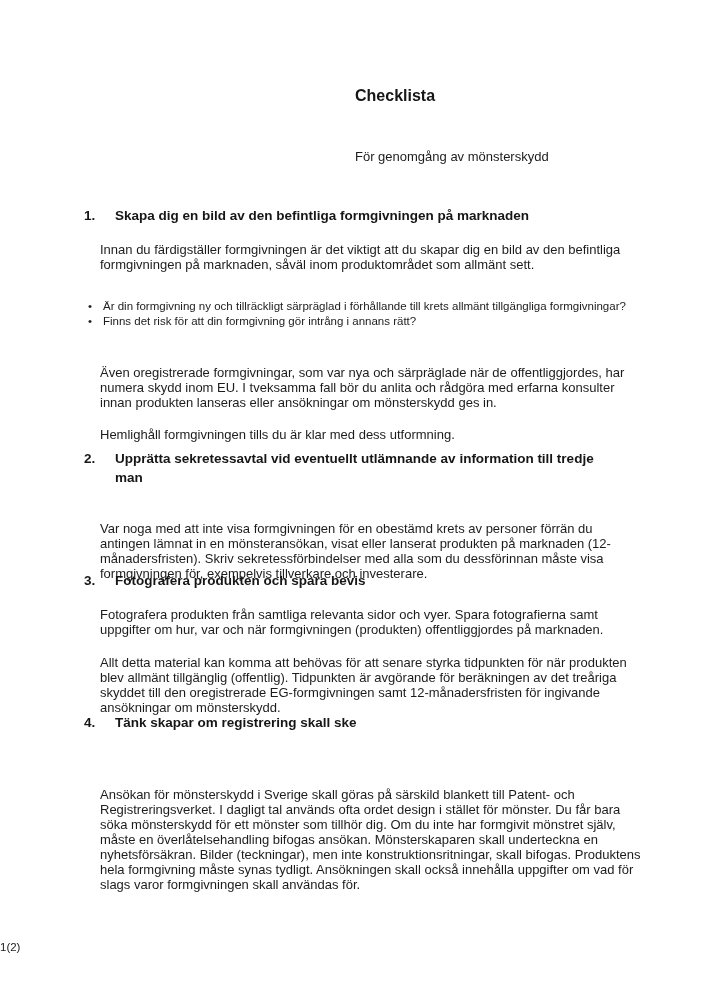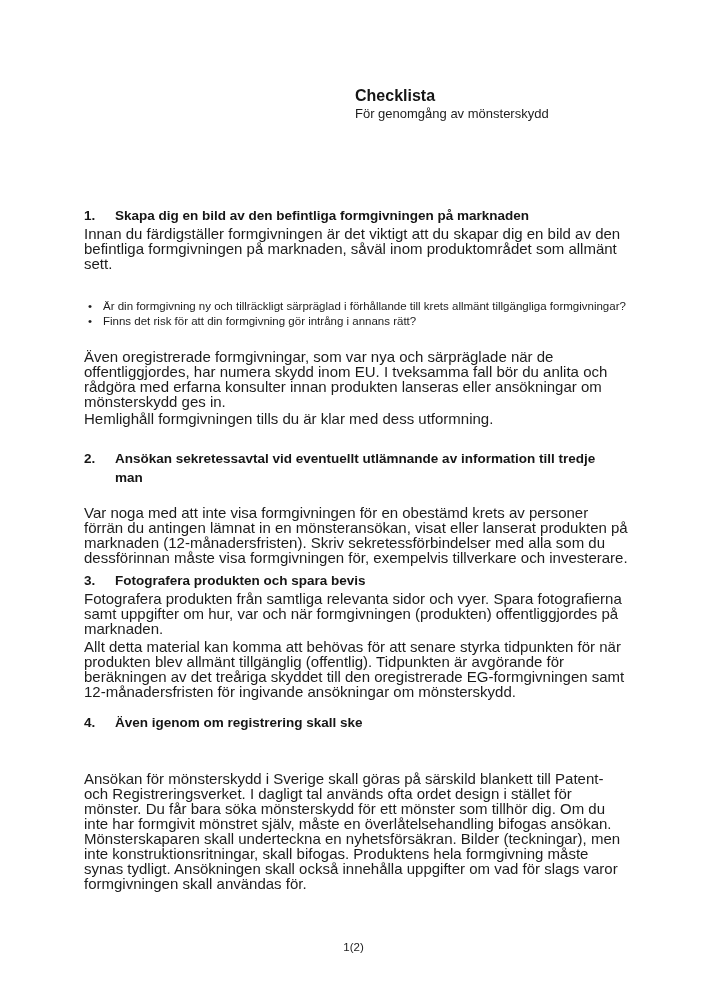--- a/index.html
+++ b/index.html
@@ -24,20 +24,21 @@
   .doc-title {
     font-size: 16px;
     font-weight: bold;
     line-height: 20px;
     color: #161616;
   }
   .doc-subtitle {
     font-size: 13px;
     line-height: 16px;
     color: #1c1c1c;
+    margin-top: 43px;
   }
   .h {
     position: absolute;
     left: 84px;
     display: flex;
     font-weight: bold;
     font-size: 13.5px;
     line-height: 19px;
     color: #161616;
   }
@@ -45,22 +46,22 @@
     flex: none;
     width: 31px;
   }
   .h .ht {
     max-width: 505px;
   }
   .p {
     position: absolute;
     left: 84px;
     width: 546px;
-    margin: 0;
-    font-size: 15px;
+    margin: 16px;
+    font-size: 13px;
     line-height: 15px;
     color: #1c1c1c;
   }
   ul.bullets {
     position: absolute;
     left: 84px;
     width: 546px;
     margin: 0;
     padding: 0;
     list-style: none;
@@ -74,21 +75,20 @@
   ul.bullets .dot {
     flex: none;
     width: 15px;
     padding-left: 4px;
   }
   .page-num {
     position: absolute;
     left: 0;
     top: 940px;
     width: 707px;
-    text-align: center;
     font-size: 11.5px;
     line-height: 15px;
     color: #1c1c1c;
   }
 </style>
 </head>
 <body>
 
 <div class="page">
 
@@ -110,32 +110,32 @@
     <li>
       <span class="dot">•</span>
       <span>Finns det risk för att din formgivning gör intrång i annans rätt?</span>
     </li>
   </ul>
   <p class="p" style="top:349px">Även oregistrerade formgivningar, som var nya och särpräglade när de offentliggjordes, har numera skydd inom EU. I tveksamma fall bör du anlita och rådgöra med erfarna konsulter innan produkten lanseras eller ansökningar om mönsterskydd ges in.</p>
   <p class="p" style="top:411px">Hemlighåll formgivningen tills du är klar med dess utformning.</p>
 
   <div class="h" style="top:449px">
     <span class="num">2.</span>
-    <span class="ht">Ansökan sekretessavtal vid eventuellt utlämnande av information till tredje man</span>
+    <span class="ht">Upprätta sekretessavtal vid eventuellt utlämnande av information till tredje man</span>
   </div>
   <p class="p" style="top:505px">Var noga med att inte visa formgivningen för en obestämd krets av personer förrän du antingen lämnat in en mönsteransökan, visat eller lanserat produkten på marknaden (12-månadersfristen). Skriv sekretessförbindelser med alla som du dessförinnan måste visa formgivningen för, exempelvis tillverkare och investerare.</p>
 
   <div class="h" style="top:571px">
     <span class="num">3.</span>
     <span class="ht">Fotografera produkten och spara bevis</span>
   </div>
   <p class="p" style="top:591px">Fotografera produkten från samtliga relevanta sidor och vyer. Spara fotografierna samt uppgifter om hur, var och när formgivningen (produkten) offentliggjordes på marknaden.</p>
   <p class="p" style="top:639px">Allt detta material kan komma att behövas för att senare styrka tidpunkten för när produkten blev allmänt tillgänglig (offentlig). Tidpunkten är avgörande för beräkningen av det treåriga skyddet till den oregistrerade EG-formgivningen samt 12-månadersfristen för ingivande ansökningar om mönsterskydd.</p>
 
   <div class="h" style="top:713px">
     <span class="num">4.</span>
-    <span class="ht">Även igenom om registrering skall ske</span>
+    <span class="ht">Tänk skapar om registrering skall ske</span>
   </div>
   <p class="p" style="top:771px">Ansökan för mönsterskydd i Sverige skall göras på särskild blankett till Patent- och Registreringsverket. I dagligt tal används ofta ordet design i stället för mönster. Du får bara söka mönsterskydd för ett mönster som tillhör dig. Om du inte har formgivit mönstret själv, måste en överlåtelsehandling bifogas ansökan. Mönsterskaparen skall underteckna en nyhetsförsäkran. Bilder (teckningar), men inte konstruktionsritningar, skall bifogas. Produktens hela formgivning måste synas tydligt. Ansökningen skall också innehålla uppgifter om vad för slags varor formgivningen skall användas för.</p>
 
   <div class="page-num">1(2)</div>
 
 </div>
 
 </body></html>

